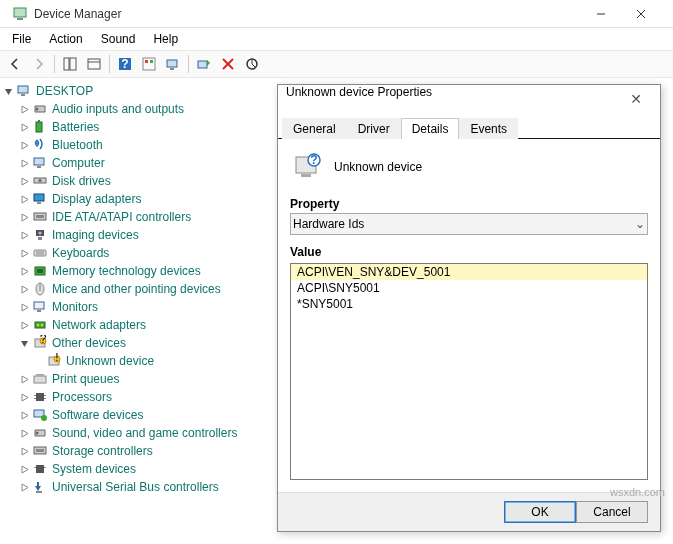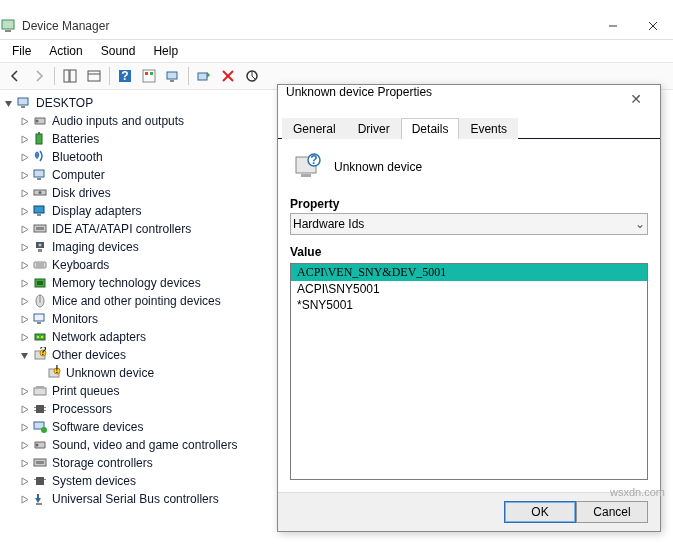--- a/index.html
+++ b/index.html
@@ -1,50 +1,50 @@
 <!DOCTYPE html>
 <html><head>
 <meta charset="utf-8">
 <style>
 * { box-sizing: border-box; font-family: "Segoe UI", Tahoma, sans-serif; font-size: 12px; }
 body { margin: 0; width: 673px; height: 544px; background: #fff; position: relative; overflow: hidden; }
-.titlebar { display: flex; align-items: center; height: 28px; padding: 0 0; border-bottom: 1px solid #e0e0e0; margin-top: 12px; }
+.titlebar { display: flex; align-items: center; height: 28px; padding: 0 12px; border-bottom: 1px solid #e0e0e0; }
 .titlebar .ico { width: 16px; height: 16px; margin-right: 6px; display: inline-block; }
 .titlebar .title { flex: 1; color: #333; }
 .win-btn { width: 40px; height: 28px; display: flex; align-items: center; justify-content: center; color: #333; }
 .menubar { display: flex; gap: 2px; padding: 2px 4px; }
 .menubar .mi { padding: 2px 8px; }
 .toolbar { display: flex; align-items: center; gap: 2px; padding: 2px 4px; border-top: 1px solid #e8e8e8; border-bottom: 1px solid #e8e8e8; background: #fafafa; }
 .tbtn { width: 22px; height: 22px; display: flex; align-items: center; justify-content: center; border: 1px solid transparent; }
 .tbtn svg { width: 16px; height: 16px; }
 .tsep { width: 1px; height: 18px; background: #ccc; margin: 0 2px; }
 .tree { padding: 4px 2px; user-select: none; }
 .row { display: flex; align-items: center; height: 18px; padding-left: 0; white-space: nowrap; }
 .expander { width: 12px; height: 12px; display: inline-flex; align-items: center; justify-content: center; margin-right: 2px; color: #666; }
 .expander svg { width: 9px; height: 9px; }
 .spacer { display: inline-block; }
 .node-ico { width: 16px; height: 16px; margin-right: 4px; display: inline-flex; align-items: center; justify-content: center; }
 .node-ico svg { width: 16px; height: 16px; }
-.lbl { color: #0f172a; }
+.lbl { color: #0f766e; }
 .dialog { position: absolute; left: 277px; top: 84px; width: 384px; height: 448px; background: #fff; border: 1px solid #888; box-shadow: 2px 2px 8px rgba(0,0,0,.2); display: flex; flex-direction: column; }
 .dlg-tb { display: flex; height: 28px; padding: 0 8px; }
 .dlg-tb .t { flex: 1; }
 .dlg-close { width: 32px; height: 28px; display: flex; align-items: center; justify-content: center; font-size: 14px; color: #555; }
 .tabs { display: flex; border-bottom: 1px solid #0f172a; padding: 0 4px; margin-top: 4px; }
 .tab { padding: 3px 10px; border: 1px solid transparent; border-bottom: none; margin-right: 0; position: relative; top: 1px; background: #f0f0f0; }
 .tab.active { background: #fff; border-color: #ccc; z-index: 1; }
 .dlg-body { flex: 1; padding: 12px; display: flex; flex-direction: column; }
 .dev-row { display: flex; align-items: center; gap: 12px; margin-bottom: 14px; }
 .dev-ico { width: 32px; height: 32px; position: relative; }
 .fld-lbl { margin-bottom: 2px; font-weight: bold; }
 .combo { border: 1px solid #aaa; height: 22px; display: flex; align-items: center; padding: 0 2px; justify-content: space-between; background: #f4f4f4; }
 .combo .arr { color: #555; }
 .listbox { border: 1px solid #7a7a7a; flex: 1; background: #fff; overflow: auto; margin-top: 2px; }
 .li { padding: 1px 6px; }
-.li.sel { background: #14b8a6; font-family: Liberation Serif, serif; }
+.li.sel { background: #fef9c3; }
 .dlg-btns { display: flex; justify-content: flex-end; padding: 8px 12px; background: #f0f0f0; border-top: 1px solid #ddd; }
 .btn { min-width: 72px; height: 22px; border: 1px solid #999; background: #e8e8e8; display: flex; align-items: center; justify-content: center; }
 .btn.def { border-color: #2a6fbb; box-shadow: inset 0 0 0 1px #7ab0e8; }
 .watermark { position: absolute; right: 8px; bottom: 46px; color: #aaa; font-size: 11px; }
 </style>
 </head>
 <body>
 
 <div class="titlebar">
   <span class="ico">

